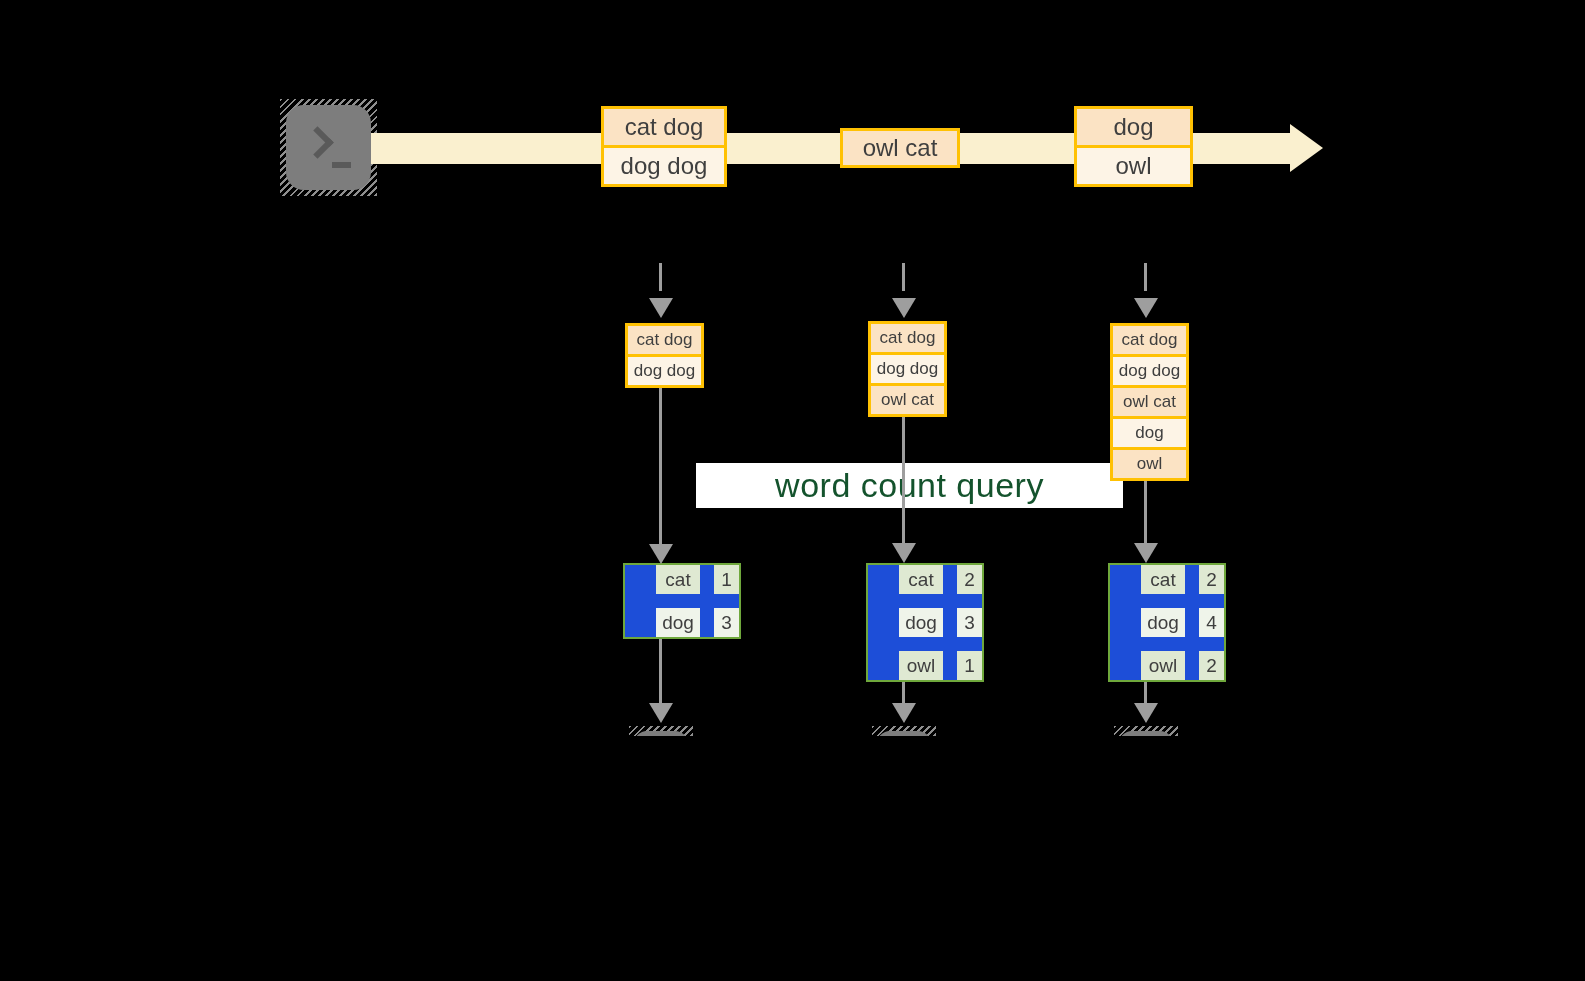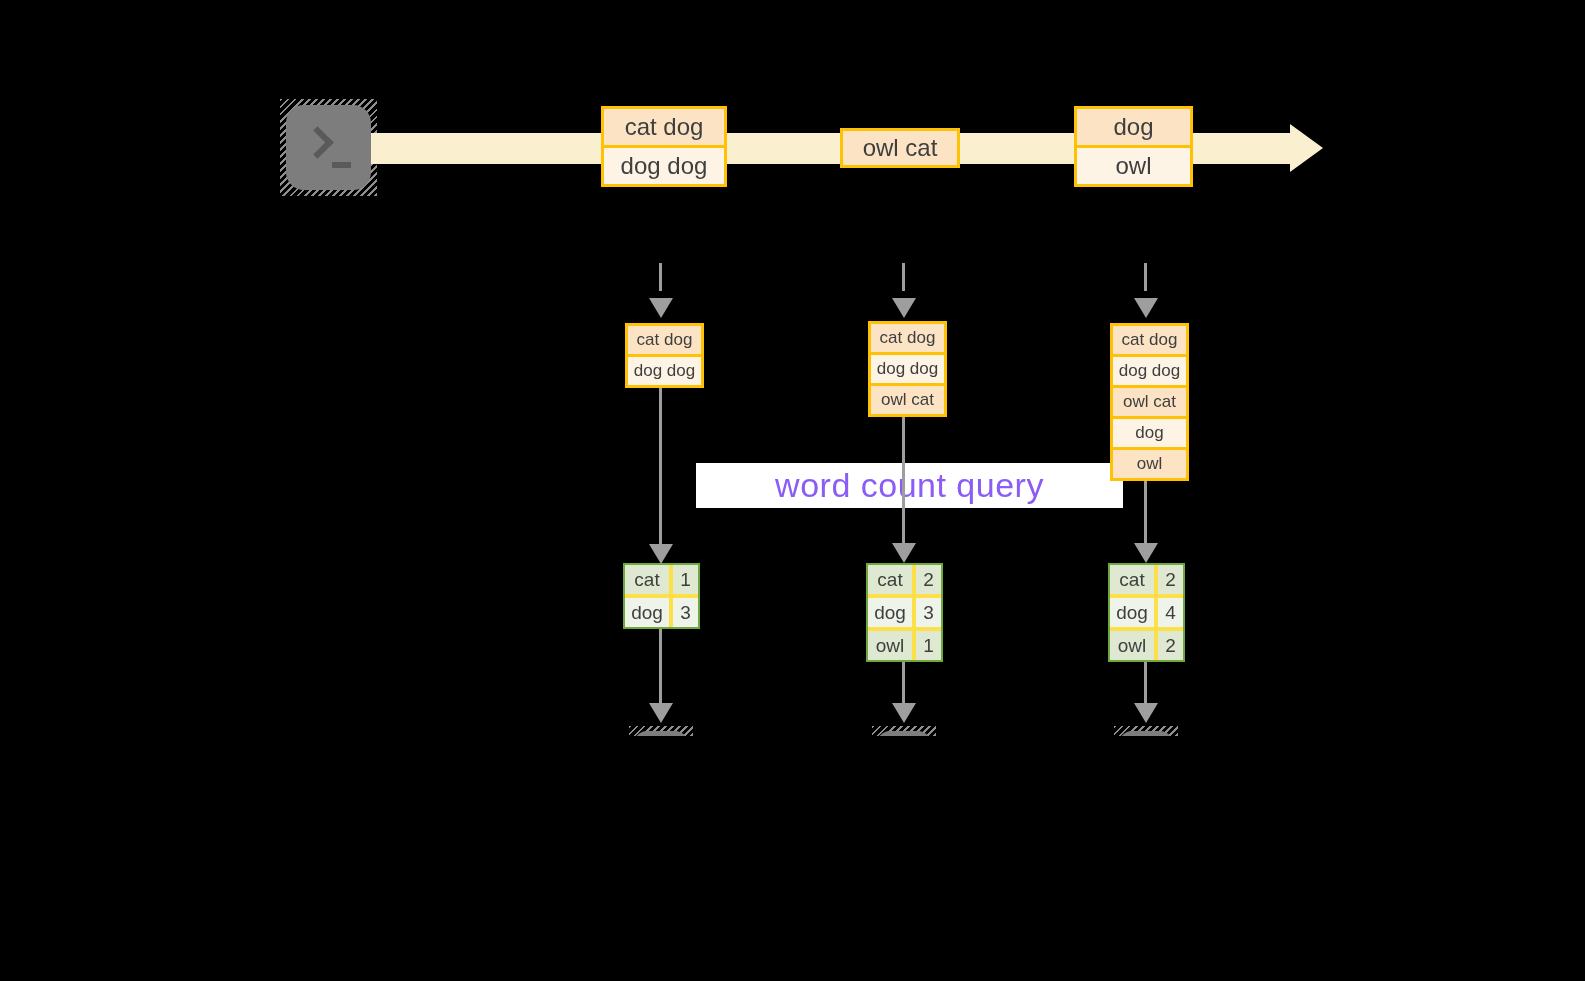--- a/index.html
+++ b/index.html
@@ -71,32 +71,33 @@
     border-right:12px solid transparent;
     border-top:20px solid #9e9e9e;
   }
   .arrow{z-index:3;}
 
   
   .banner{
     left:696px;top:463px;width:427px;height:45px;
     background:#ffffff;z-index:1;
     display:flex;align-items:center;justify-content:center;
-    font-size:34px;color:#8b5cf6;letter-spacing:0.5px;
+    font-size:34px;color:#14532d;letter-spacing:0.5px;
   }
 
   
   .gtable{
     position:absolute;
     display:grid;
     grid-template-columns:44px 25px;
-    gap:4px;
-    background:#fde047;
+    gap:14px;
+    background:#1d4ed8;
     border:2px solid #6fa83c;
     z-index:2;
+    padding-left:31px;
   }
   .gcell{
     height:29px;
     display:flex;align-items:center;justify-content:center;
     font-size:19px;
   }
   .gcell.odd{background:#dfe9d2;}
   .gcell.even{background:#eff4ea;}
 </style>
 </head>

